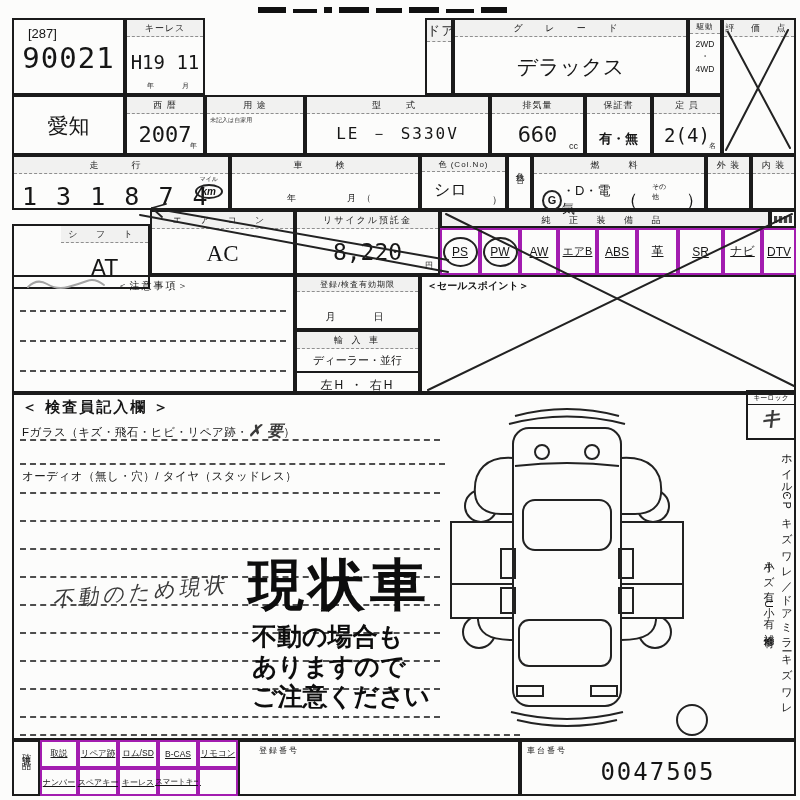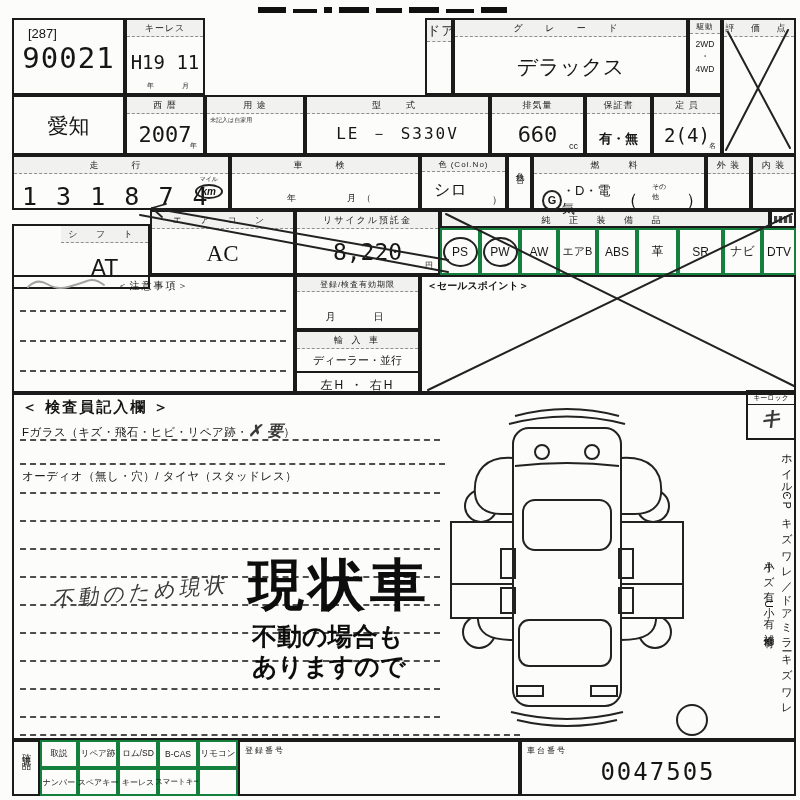--- a/index.html
+++ b/index.html
@@ -10,21 +10,21 @@
   .val{text-align:center;}
   .num{font-family:"DejaVu Sans Mono",monospace;}
   .unit{position:absolute;font-size:7px;color:#222;}
   .vtext{writing-mode:vertical-rl;text-orientation:mixed;}
   .dash{position:absolute;border-top:2px dashed #4d4d4d;height:0;}
   .inspline{position:absolute;font-size:11.5px;letter-spacing:0.5px;white-space:nowrap;}
   .circ{display:inline-flex;align-items:center;justify-content:center;width:31px;height:26px;border:2px solid #222;border-radius:50%;}
   .gcirc{display:inline-flex;align-items:center;justify-content:center;width:17px;height:17px;border:2px solid #222;border-radius:50%;font-size:11px;font-weight:bold;}
   .stamp{position:absolute;color:#0d0d0d;font-weight:800;white-space:nowrap;}
   .hand{font-style:italic;color:#3a3a3a;}
-  .eq{position:absolute;box-sizing:border-box;border:2px solid #15803d;font-size:12px;display:flex;align-items:center;justify-content:center;white-space:nowrap;}
+  .eq{position:absolute;box-sizing:border-box;border:2px solid #a21caf;font-size:12px;display:flex;align-items:center;justify-content:center;white-space:nowrap;text-decoration:underline;}
   .tt{display:inline-block;background:#101010;height:11px;margin-right:7px;vertical-align:bottom;}
   svg{display:block;}
 </style>
 </head>
 <body>
 
 <div id="sheet">
 
   <div style="position:absolute;left:258px;top:0;width:300px;height:13px;overflow:hidden;">
     <span class="tt" style="width:28px;"></span><span class="tt" style="width:24px;height:9px;"></span><span class="tt" style="width:8px;"></span><span class="tt" style="width:30px;"></span><span class="tt" style="width:26px;height:10px;"></span><span class="tt" style="width:30px;"></span><span class="tt" style="width:28px;height:9px;"></span><span class="tt" style="width:26px;"></span>
@@ -197,20 +197,21 @@
   <div class="dash" style="left:20px;top:660px;width:420px;"></div>
   <div class="dash" style="left:20px;top:688px;width:420px;"></div>
   <div class="dash" style="left:20px;top:716px;width:420px;"></div>
   <div class="dash" style="left:20px;top:734px;width:500px;"></div>
 
   <div class="hand" style="position:absolute;left:52px;top:578px;font-size:21px;letter-spacing:4px;transform:rotate(-5deg);white-space:nowrap;">不動のため現状</div>
 
   <div class="stamp" style="left:248px;top:548px;font-size:56px;font-weight:900;letter-spacing:5px;">現状車</div>
   <div class="stamp" style="left:252px;top:620px;font-size:25px;">不動の場合も</div>
   <div class="stamp" style="left:252px;top:650px;font-size:25px;">ありますので</div>
+  <div class="stamp" style="left:252px;top:680px;font-size:25px;">ご注意ください</div>
 
   <svg style="position:absolute;left:445px;top:402px;z-index:2;" width="300" height="338" viewBox="0 0 300 338" fill="none" stroke="#222" stroke-width="2">
     <path d="M70,14 Q122,0 174,14"></path>
     <path d="M64,22 Q122,7 180,22"></path>
     <circle cx="36" cy="104" r="16" fill="#fcfcfb"></circle>
     <circle cx="208" cy="104" r="16" fill="#fcfcfb"></circle>
     <circle cx="34" cy="230" r="16" fill="#fcfcfb"></circle>
     <circle cx="210" cy="230" r="16" fill="#fcfcfb"></circle>
     <path d="M68,56 C42,54 28,68 30,92 C31,104 40,112 56,112 L68,112 Z" fill="#fcfcfb"></path>
     <path d="M176,56 C204,54 218,68 216,92 C215,104 206,112 190,112 L176,112 Z" fill="#fcfcfb"></path>
@@ -251,21 +252,21 @@
   <div class="eq" style="left:78px;top:740px;width:40px;height:28px;font-size:8.5px;">リペア跡</div>
   <div class="eq" style="left:118px;top:740px;width:40px;height:28px;font-size:8.5px;">ロム/SD</div>
   <div class="eq" style="left:158px;top:740px;width:40px;height:28px;font-size:8.5px;">B-CAS</div>
   <div class="eq" style="left:198px;top:740px;width:40px;height:28px;font-size:8.5px;">リモコン</div>
   <div class="eq" style="left:40px;top:768px;width:38px;height:28px;font-size:8px;">ナンバー</div>
   <div class="eq" style="left:78px;top:768px;width:40px;height:28px;font-size:8px;">スペアキー</div>
   <div class="eq" style="left:118px;top:768px;width:40px;height:28px;font-size:8px;">キーレス</div>
   <div class="eq" style="left:158px;top:768px;width:40px;height:28px;font-size:7.5px;">スマートキー</div>
   <div class="eq" style="left:198px;top:768px;width:40px;height:28px;"></div>
   <div class="cell" style="left:238px;top:740px;width:282px;height:56px;">
-    <div style="font-size:8px;margin:3px 0 0 5px;letter-spacing:2px;">登録番号</div>
+    <div style="font-size:8px;margin:3px 0 0 19px;letter-spacing:2px;">登録番号</div>
   </div>
   <div class="cell" style="left:520px;top:740px;width:276px;height:56px;">
     <div style="font-size:8px;margin:3px 0 0 5px;letter-spacing:2px;">車台番号</div>
     <div class="num val" style="font-size:24px;margin-top:2px;letter-spacing:2px;">0047505</div>
   </div>
 
   <svg style="position:absolute;left:0;top:0;z-index:10;pointer-events:none;" width="800" height="800" viewBox="0 0 800 800" fill="none" stroke="#222" stroke-width="2" stroke-linecap="round">
 
     <path d="M728,32 L790,148"></path>
     <path d="M788,30 L726,150"></path>

